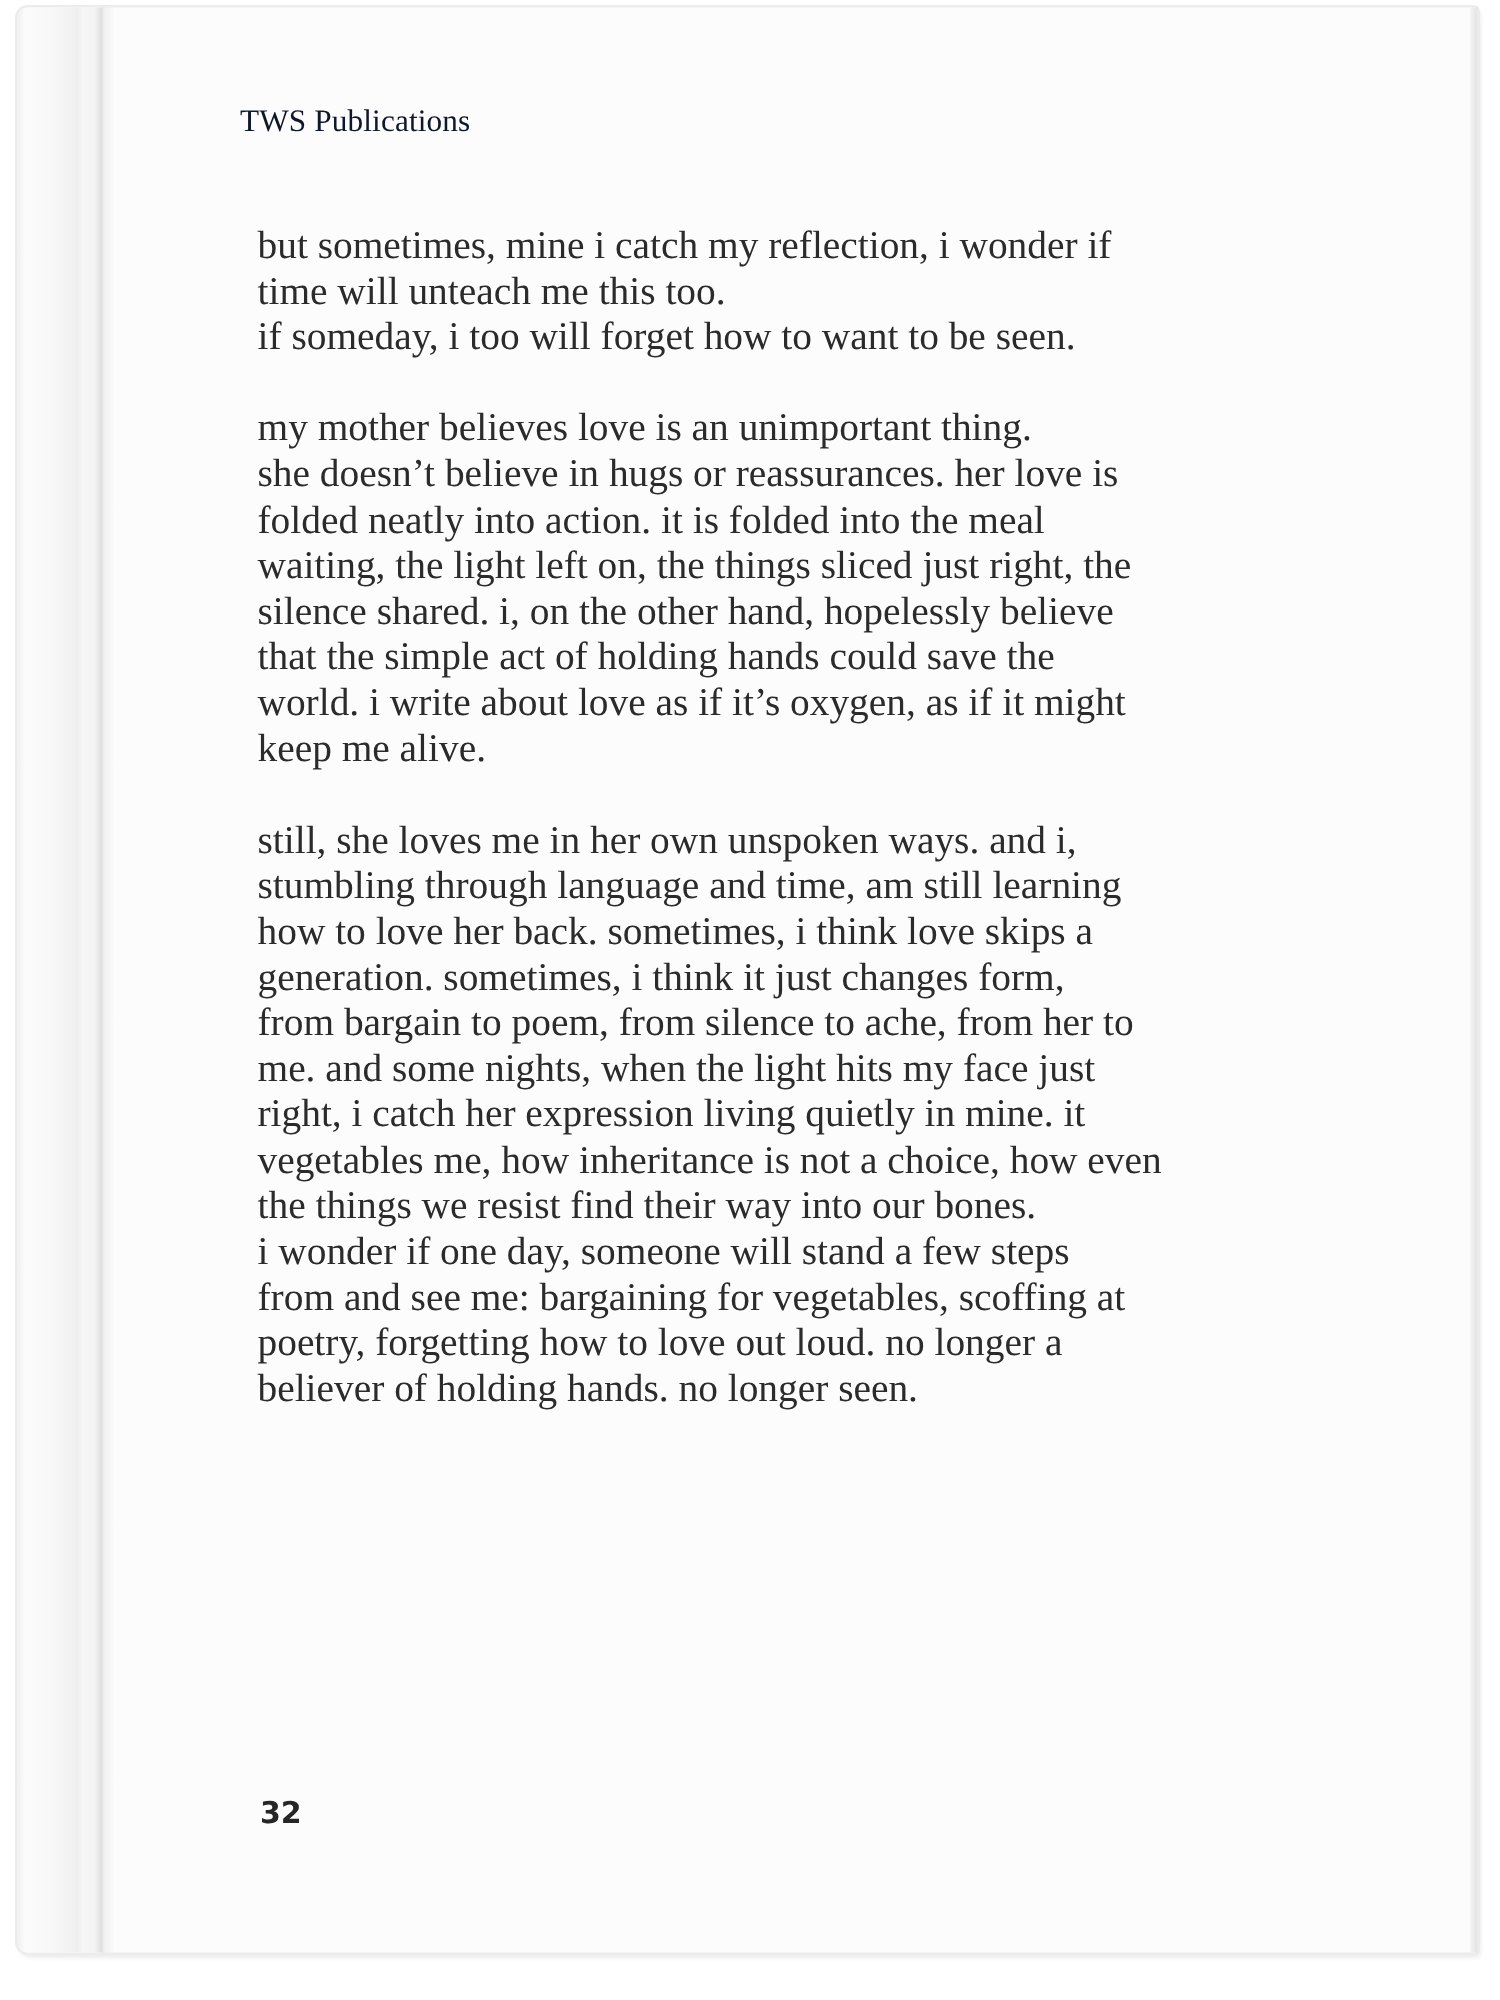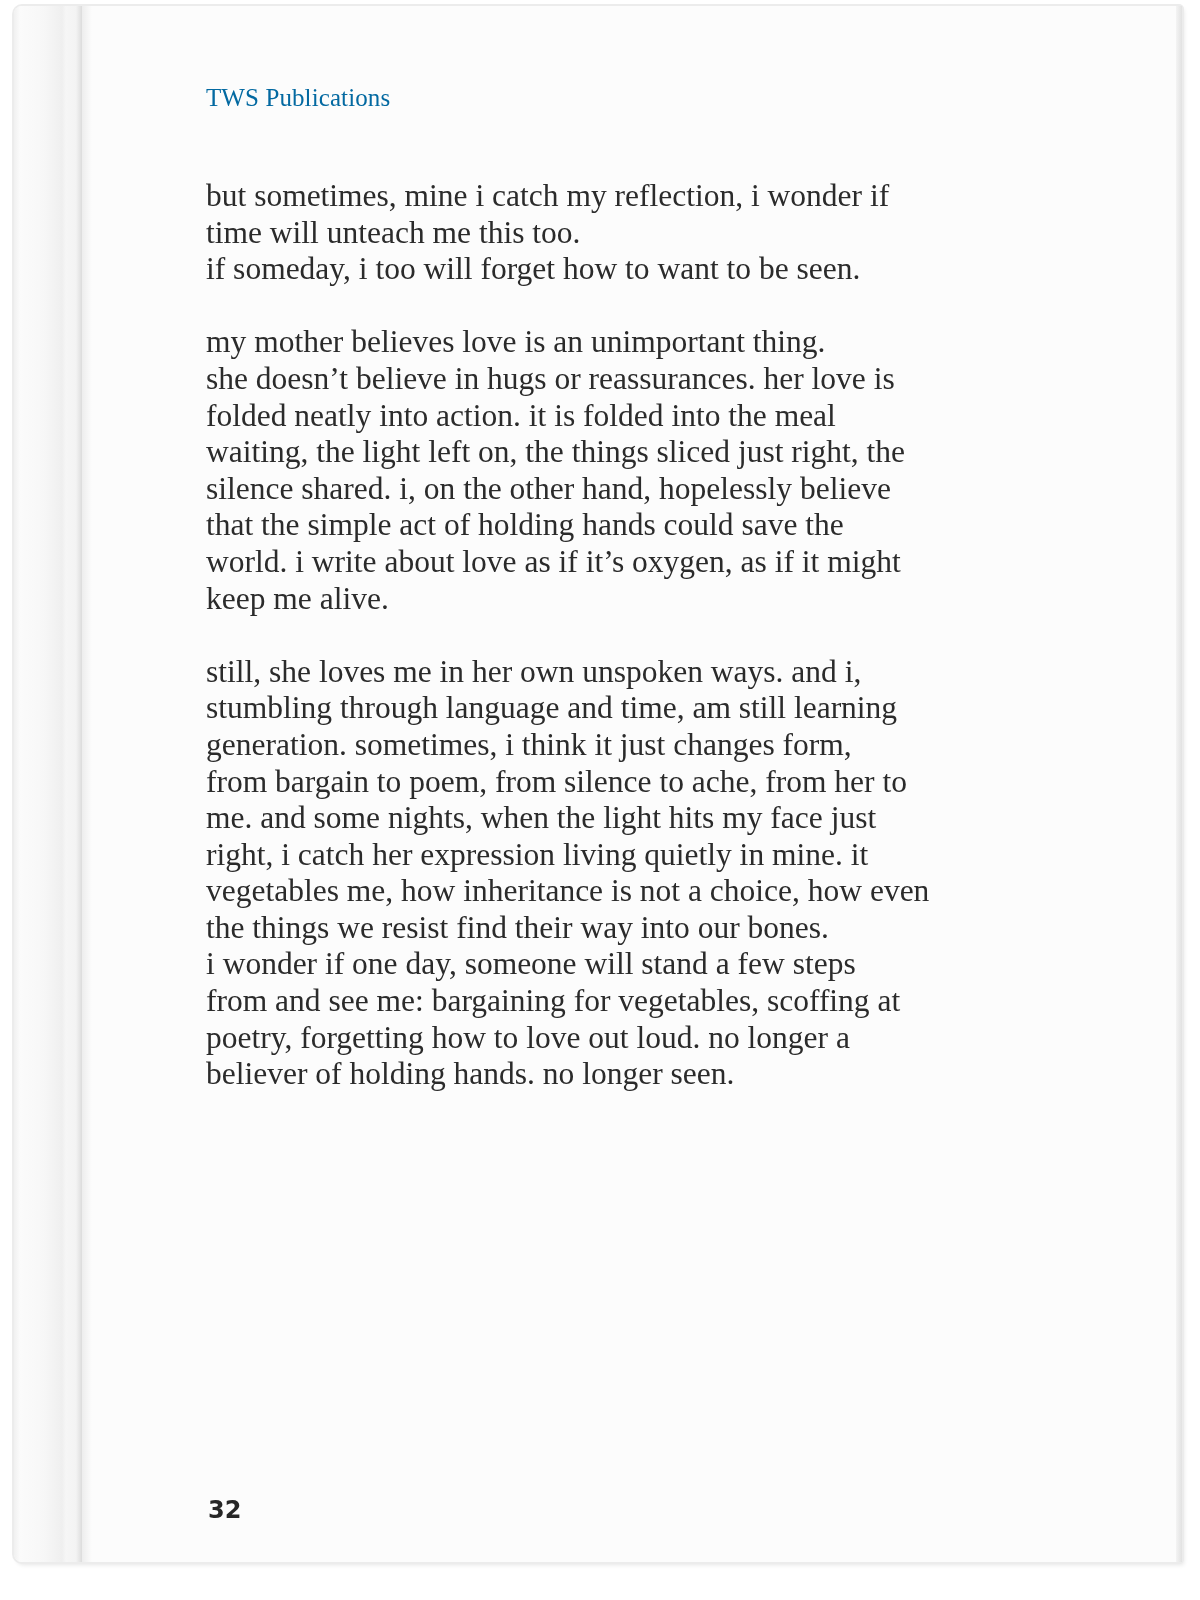--- a/index.html
+++ b/index.html
@@ -42,25 +42,25 @@
     .right-edge {
       position: absolute;
       right: 0;
       top: 0;
       width: 6px;
       height: 100%;
       background: linear-gradient(to right, #f4f4f4, #e2e2e2);
     }
     .header {
       position: absolute;
-      left: 206px;
+      left: 192px;
       top: 84px;
       font-family: "Liberation Serif", "DejaVu Serif", serif;
       font-size: 25px;
-      color: #0369a1;
+      color: #0f172a;
       letter-spacing: 0.1px;
     }
     .body {
       position: absolute;
       left: 206px;
       top: 178px;
       width: 760px;
       font-family: "Liberation Serif", "DejaVu Serif", serif;
       font-size: 31.5px;
       line-height: 36.6px;
@@ -69,21 +69,21 @@
     .para {
       margin: 0 0 36.6px 0;
     }
     .line {
       display: block;
       white-space: nowrap;
     }
     .page-number {
       position: absolute;
       left: 208px;
-      top: 1496px;
+      top: 1436px;
       font-family: "DejaVu Sans", "Liberation Sans", sans-serif;
       font-weight: bold;
       font-size: 24px;
       color: #262626;
     }
   </style>
 </head>
 <body>
 
 <div class="book">
@@ -106,20 +106,21 @@
     <span class="line">folded neatly into action. it is folded into the meal</span>
     <span class="line">waiting, the light left on, the things sliced just right, the</span>
     <span class="line">silence shared. i, on the other hand, hopelessly believe</span>
     <span class="line">that the simple act of holding hands could save the</span>
     <span class="line">world. i write about love as if it’s oxygen, as if it might</span>
     <span class="line">keep me alive.</span>
   </p>
   <p class="para">
     <span class="line">still, she loves me in her own unspoken ways. and i,</span>
     <span class="line">stumbling through language and time, am still learning</span>
+    <span class="line">how to love her back. sometimes, i think love skips a</span>
     <span class="line">generation. sometimes, i think it just changes form,</span>
     <span class="line">from bargain to poem, from silence to ache, from her to</span>
     <span class="line">me. and some nights, when the light hits my face just</span>
     <span class="line">right, i catch her expression living quietly in mine. it</span>
     <span class="line">vegetables me, how inheritance is not a choice, how even</span>
     <span class="line">the things we resist find their way into our bones.</span>
     <span class="line">i wonder if one day, someone will stand a few steps</span>
     <span class="line">from and see me: bargaining for vegetables, scoffing at</span>
     <span class="line">poetry, forgetting how to love out loud. no longer a</span>
     <span class="line">believer of holding hands. no longer seen.</span>

